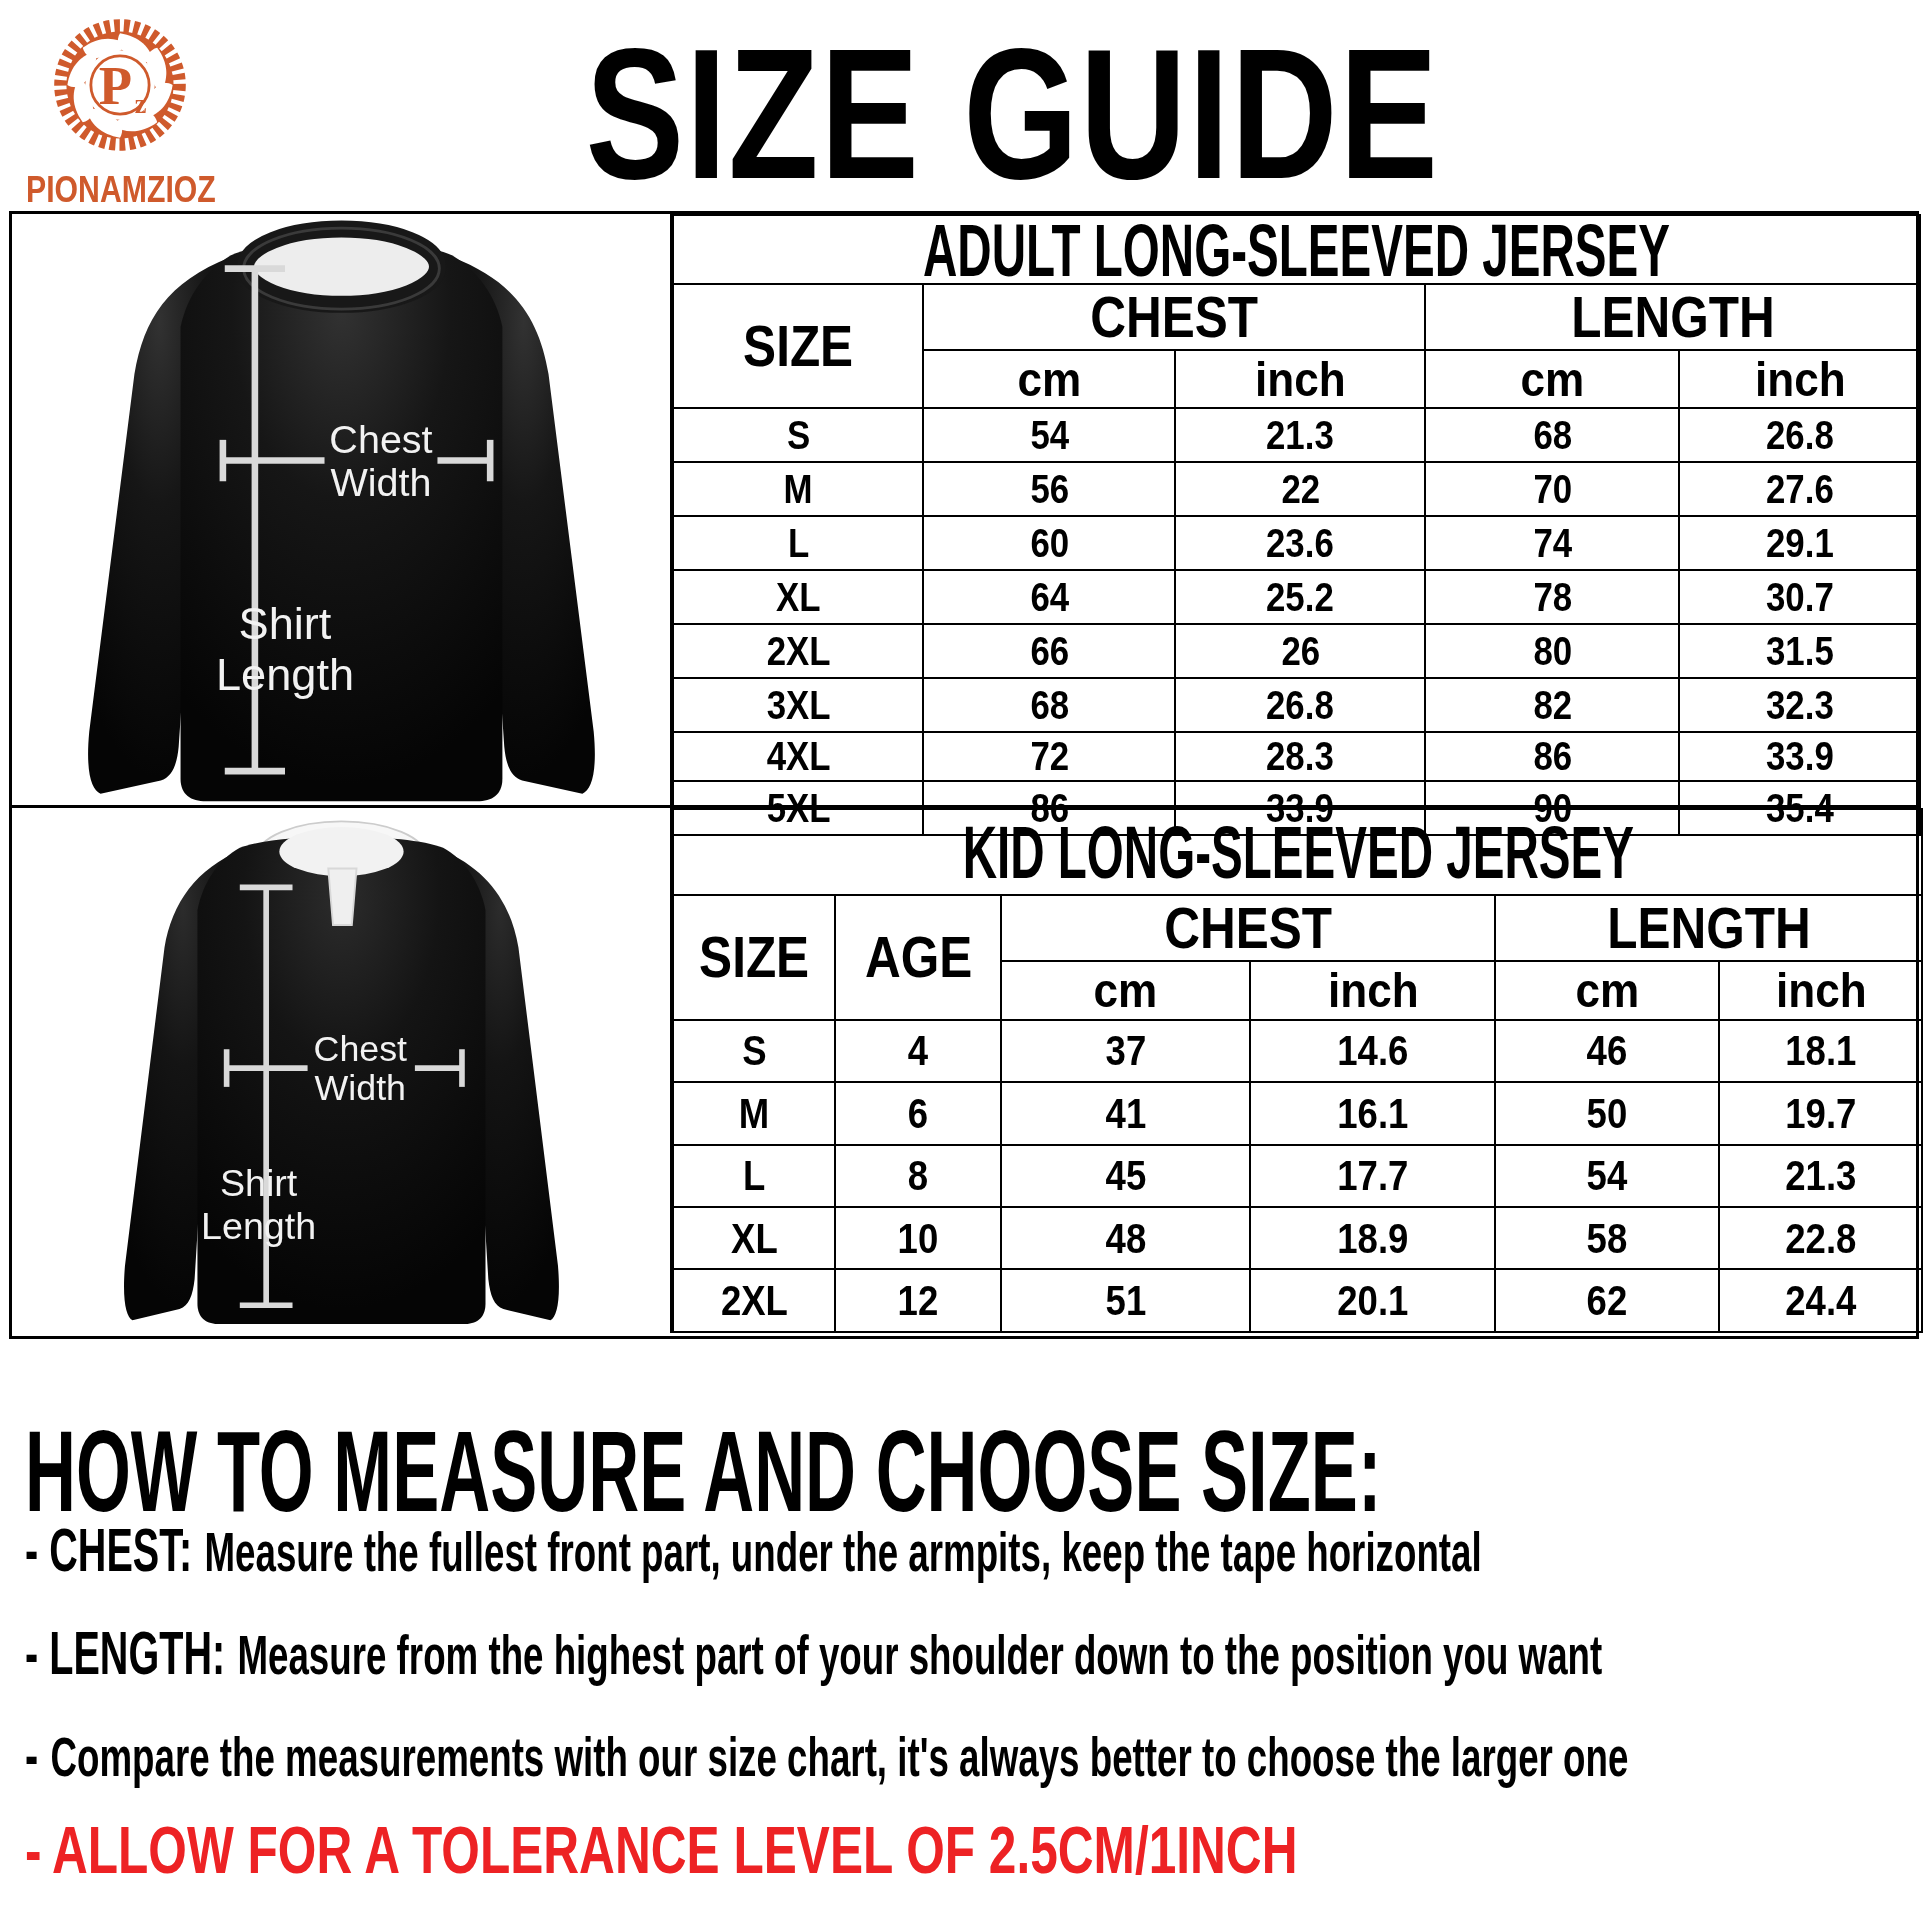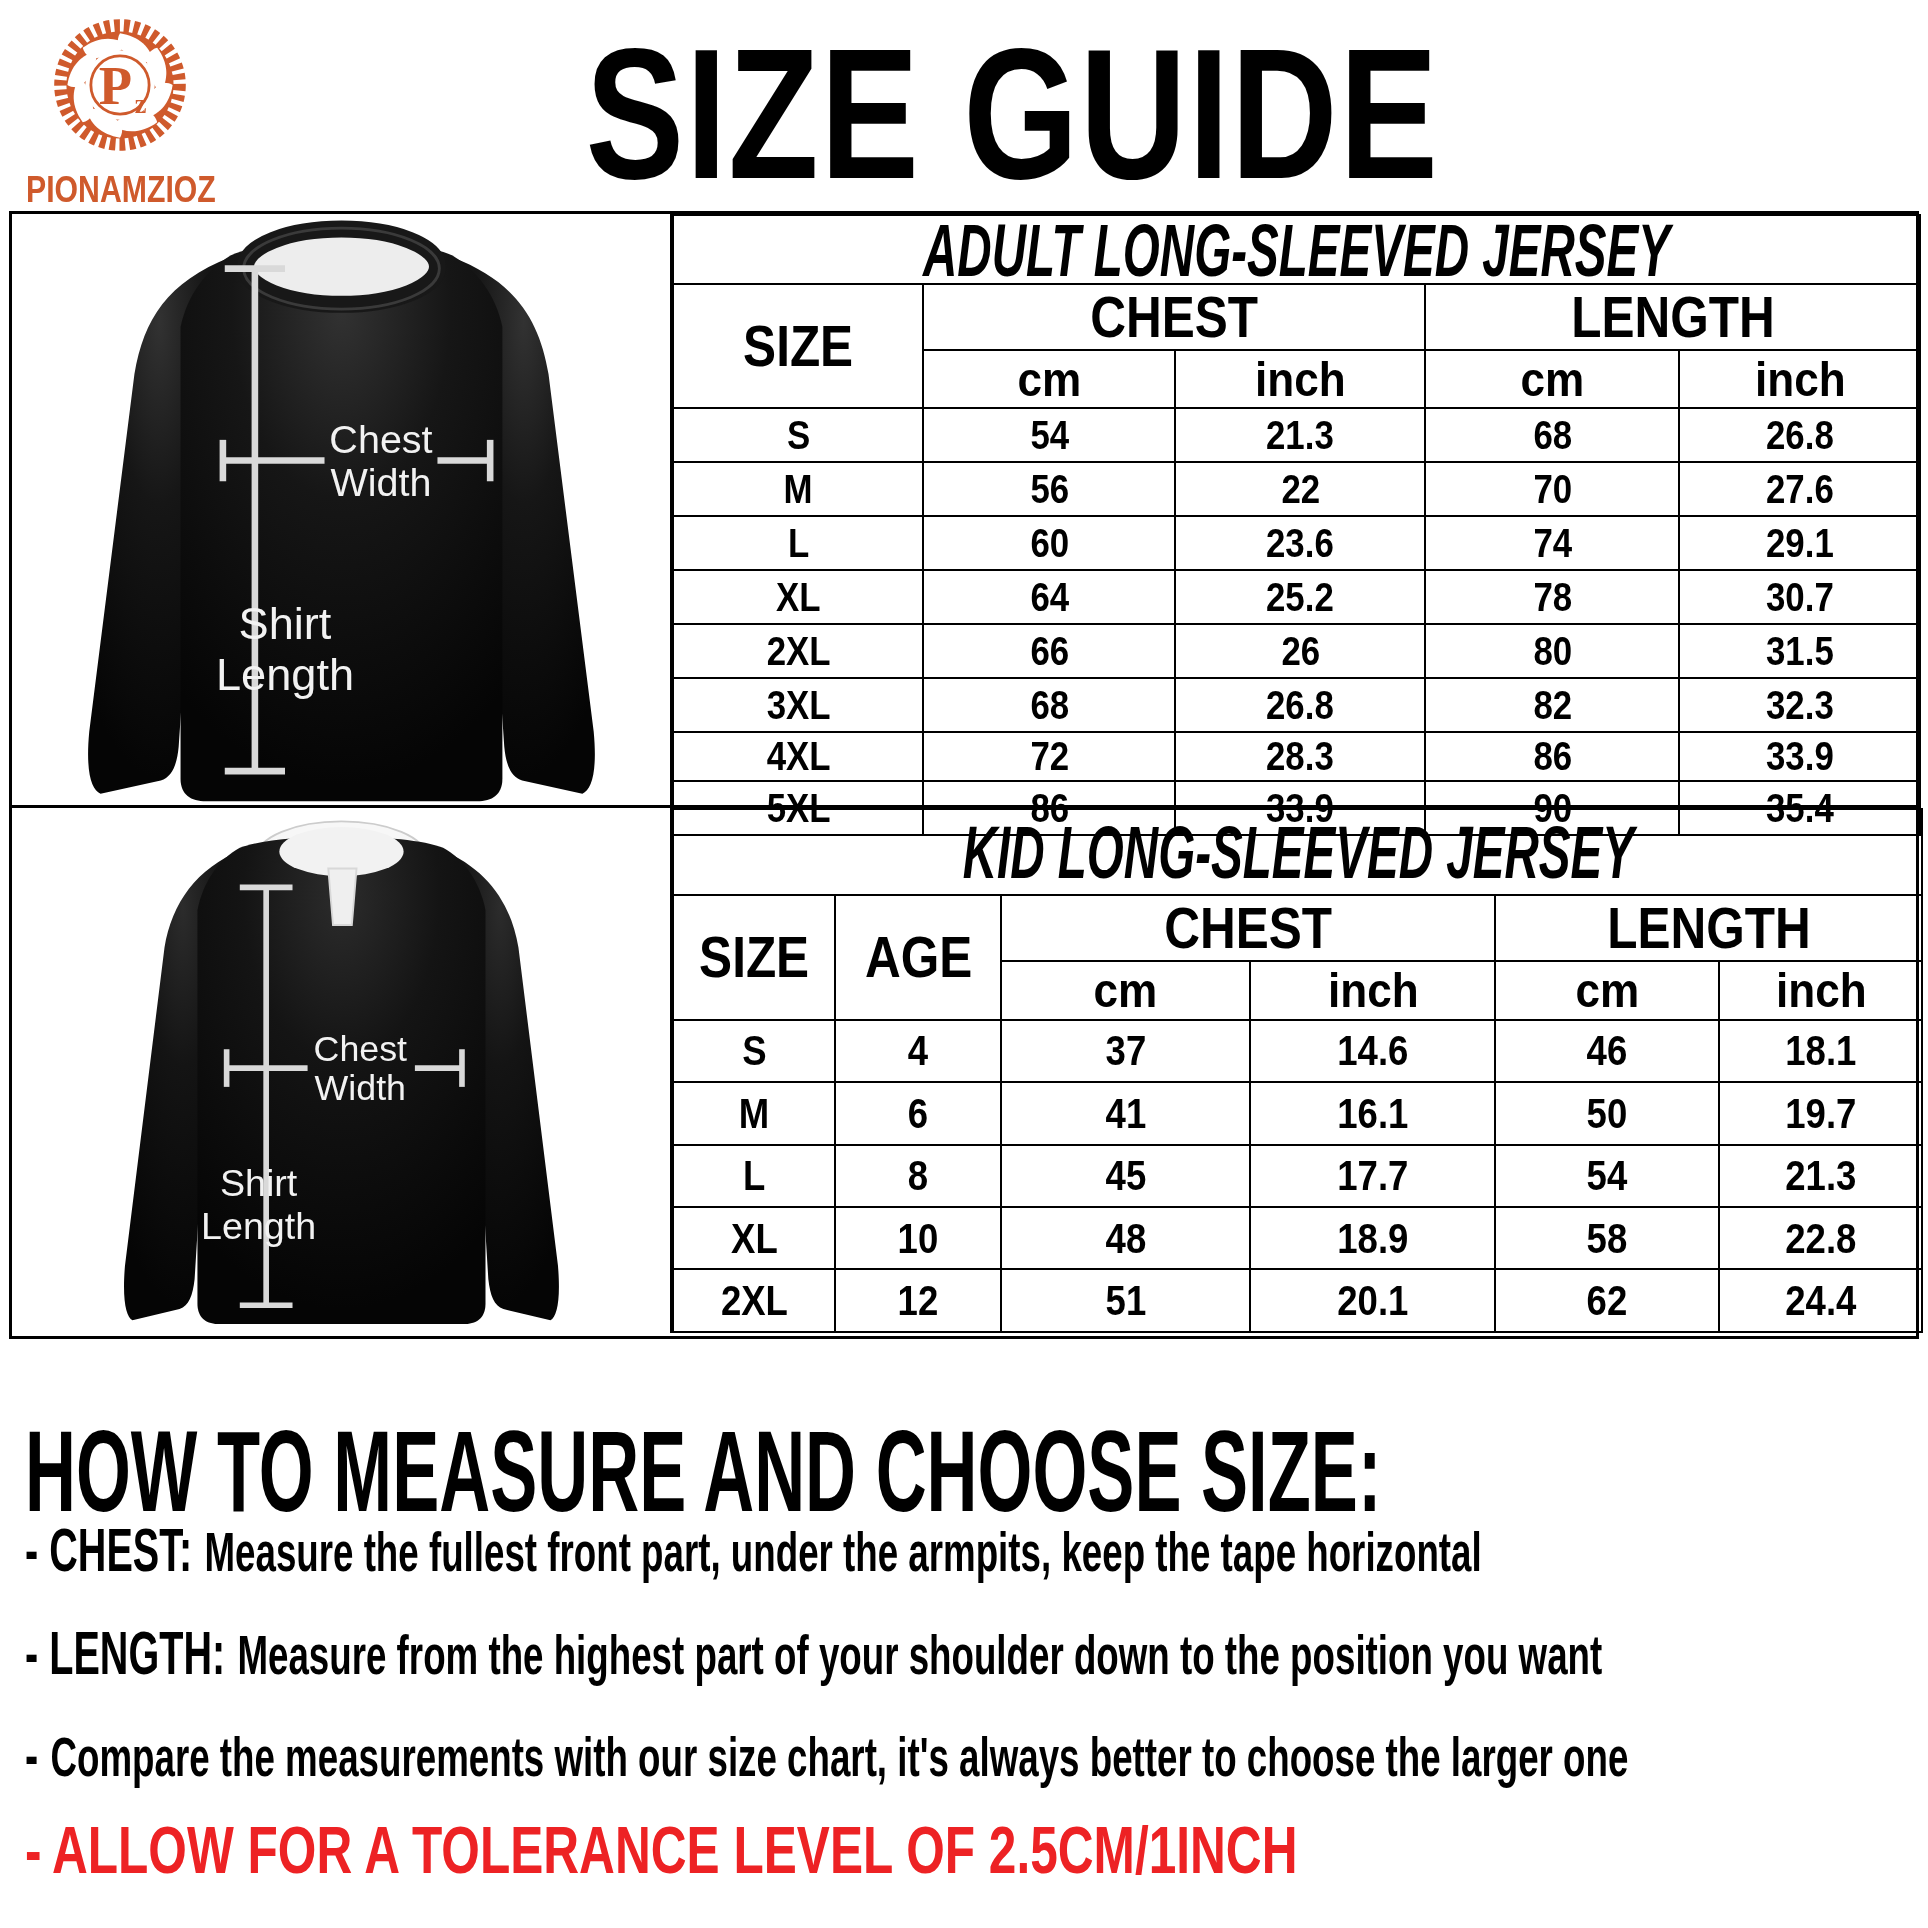--- a/index.html
+++ b/index.html
@@ -23,21 +23,21 @@
     position:absolute;left:9.4px;top:211px;width:1910px;height:1128px;
     border:3.8px solid #000;box-sizing:border-box;background:#fff;
   }
   .section{display:flex;width:100%;}
   .section.adult{height:591px;}
   .section.kid{height:525px;border-top:3.8px solid #000;}
   .shirt-cell{width:658px;border-right:2.8px solid #000;position:relative;overflow:hidden;flex:none;}
   .shirt-cell svg{display:block;}
   table.sizes{border-collapse:collapse;table-layout:fixed;width:1249px;height:100%;flex:none;}
   table.sizes td{border:2.8px solid #000;text-align:center;vertical-align:middle;padding:0;overflow:hidden;}
-  table.sizes tr.t-title td{border-bottom:2.8px solid #000;font-style:italic;}
+  table.sizes tr.t-title td{border-bottom:2.8px solid #000;}
   .cx{display:inline-block;font-weight:bold;color:#000;white-space:nowrap;}
   .t-title .cx{font-size:58px;transform:scale(.82,1.28);}
   .colhead{font-size:55px;transform:scale(.9,1.05);}
   .units{font-size:49px;transform:scale(.9,1);}
   .adult .data .cx{font-size:41px;transform:scale(.85,1);}
   .kid .data .cx{font-size:43px;transform:scale(.85,1);}
   
   .instr-heading{
     position:absolute;left:24.5px;top:1405px;font-size:98px;font-weight:bold;color:#000;
     transform:scale(.72,1.18);transform-origin:0 0;white-space:nowrap;

